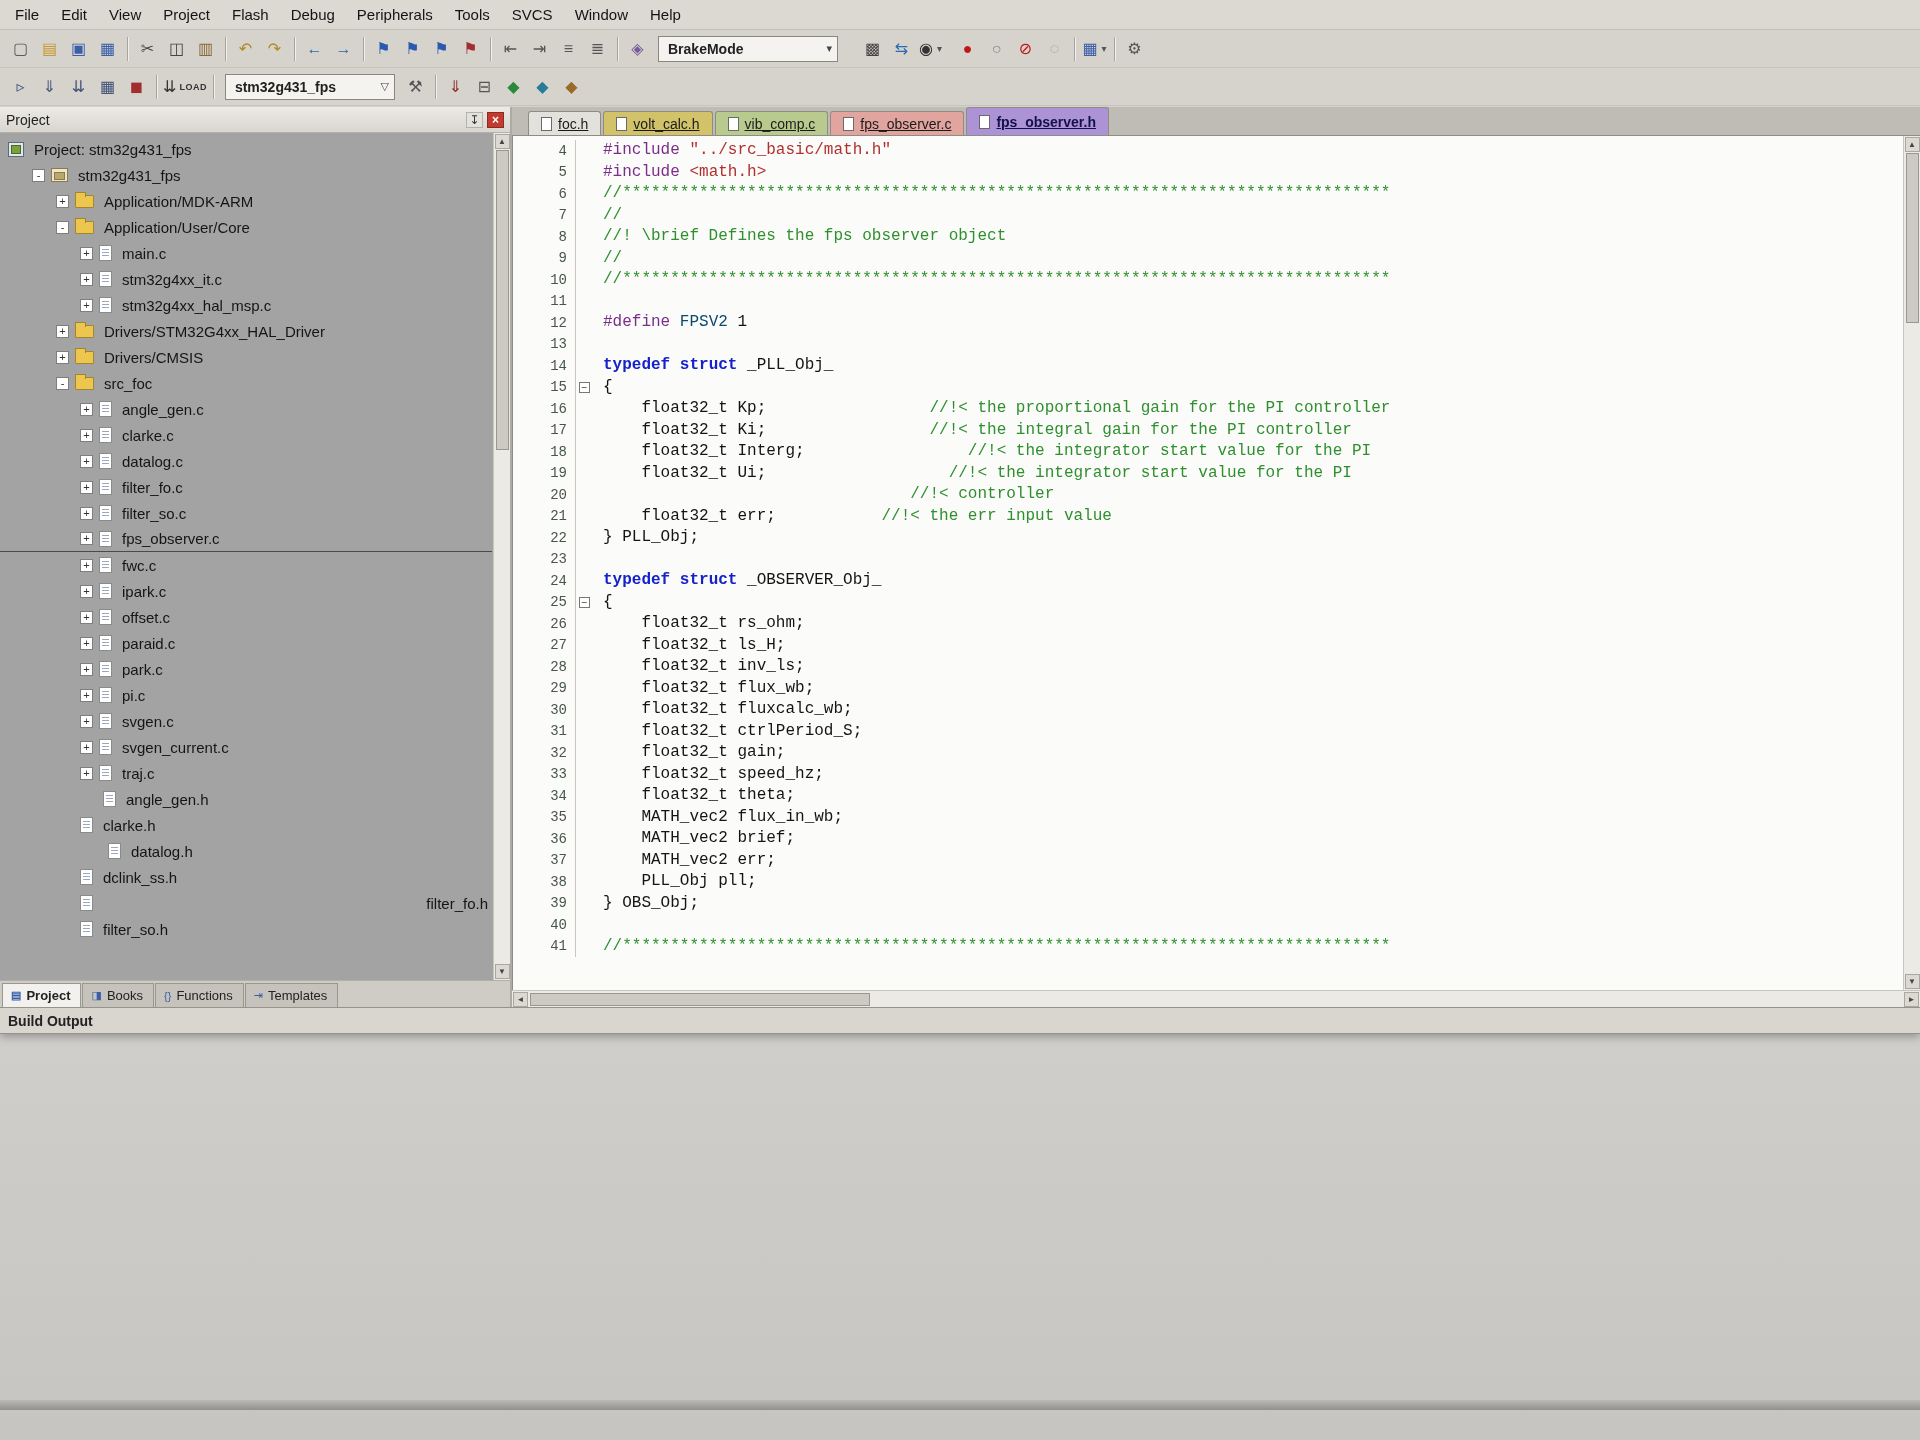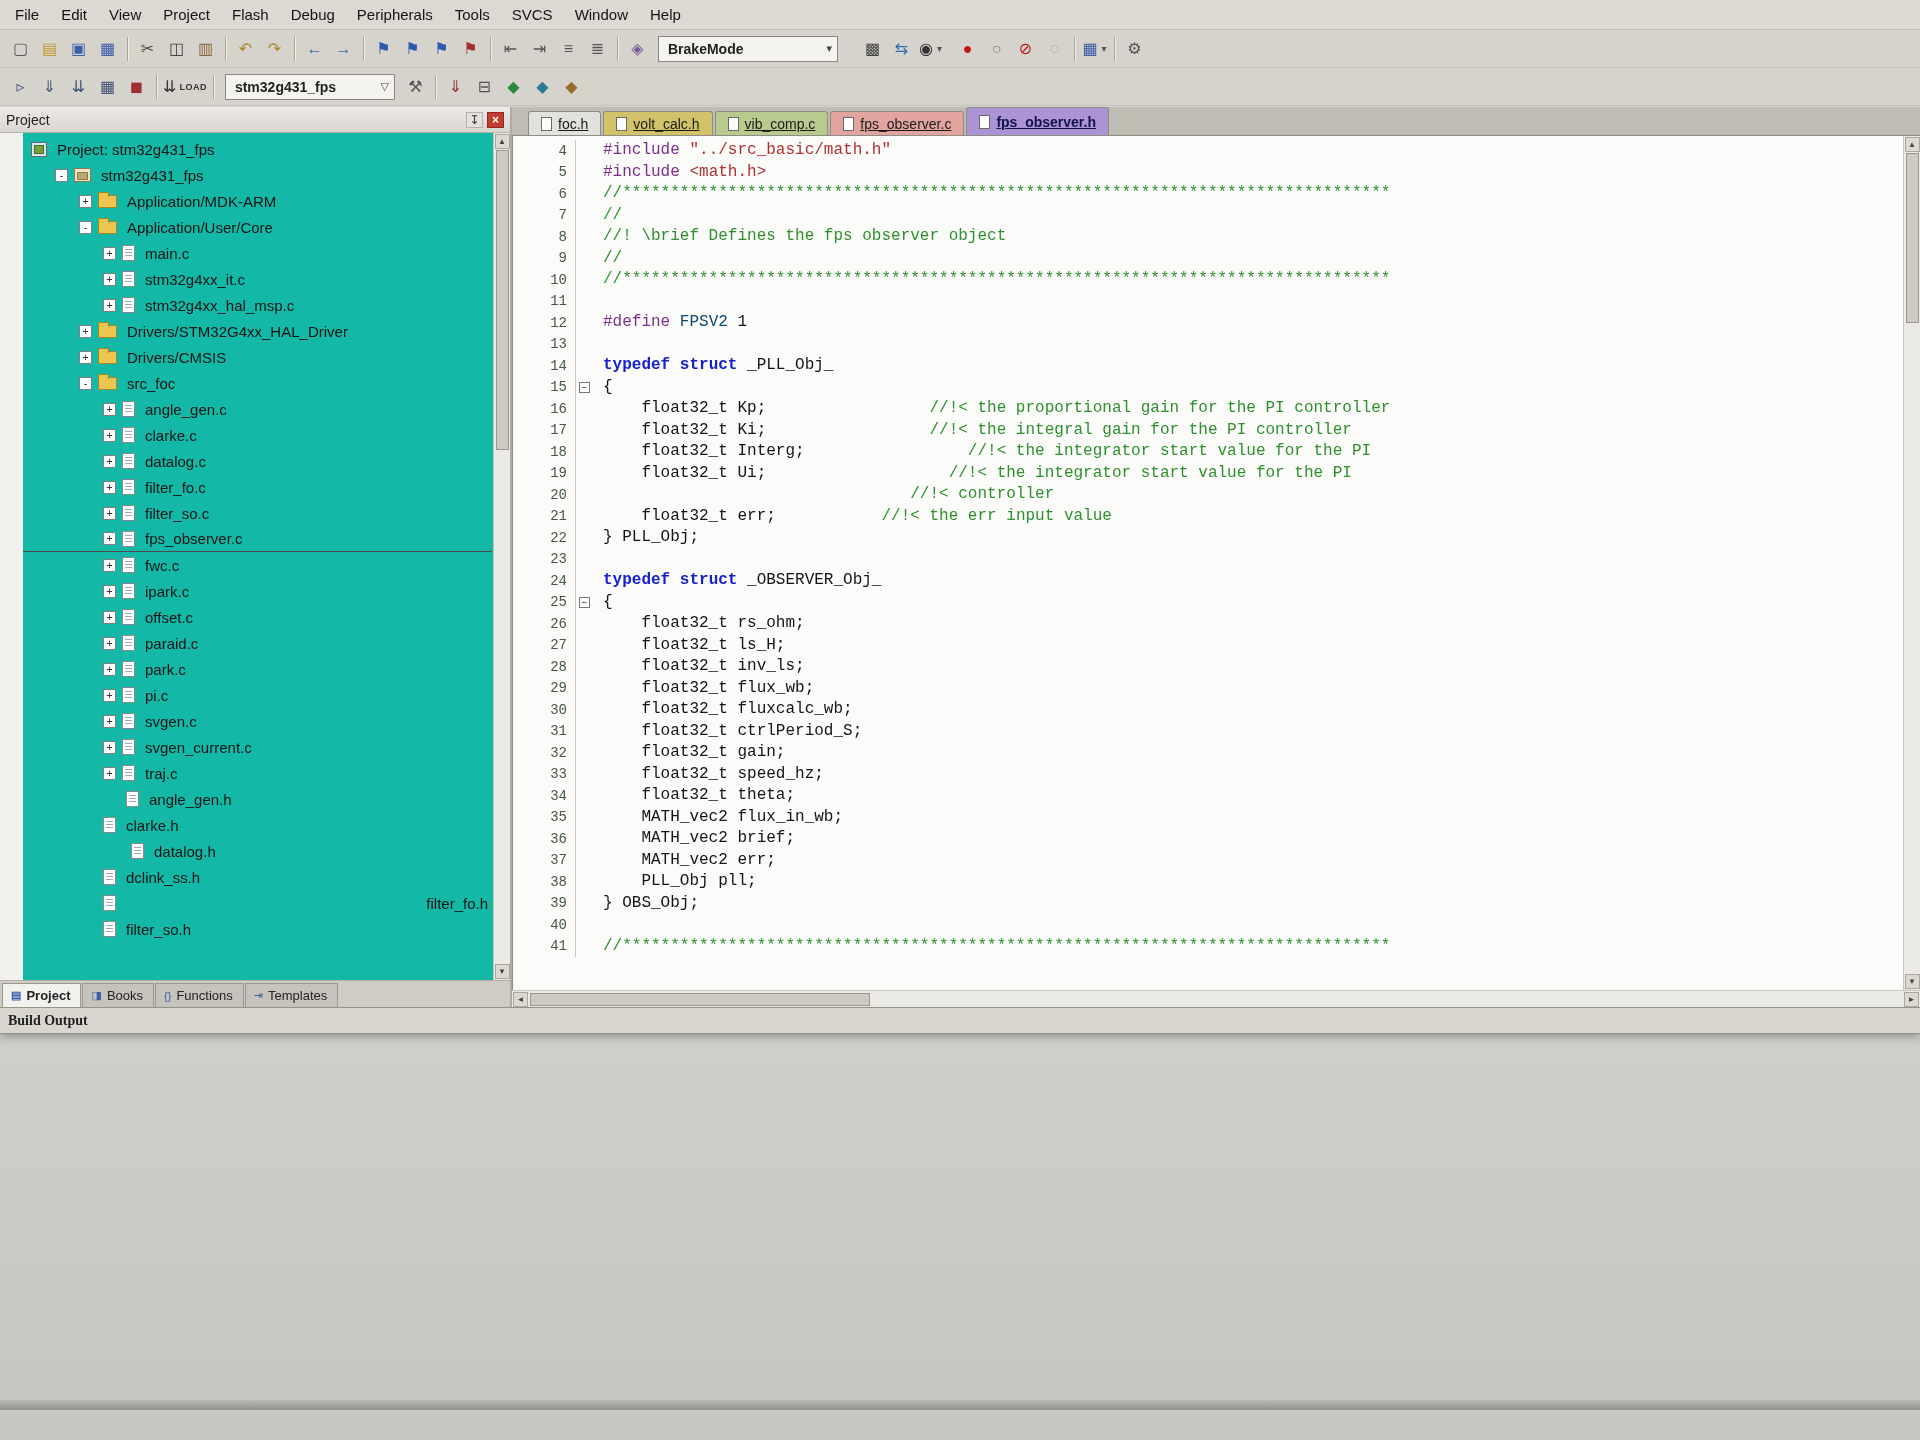--- a/index.html
+++ b/index.html
@@ -30,21 +30,21 @@
   .workspace{position:absolute;top:107px;left:0;right:0;bottom:26px;display:flex;}
 
   
   .left-panel{width:512px;flex:none;display:flex;flex-direction:column;background:#f2f1ee;border-right:2px solid #aeaba4;}
   .panel-header{height:26px;flex:none;display:flex;align-items:center;padding:0 6px;background:linear-gradient(#eceae5,#d9d6d0);border-bottom:1px solid #b5b2ab;font-size:14px;color:#222;}
   .ph-title{flex:1;}
   .ph-icons{display:flex;align-items:center;gap:4px;}
   .ph-ic{width:17px;height:16px;display:inline-flex;align-items:center;justify-content:center;font-size:12px;color:#333;border:1px solid #b5b2ab;background:#e4e2dd;}
   .ph-close{background:#c23b2e;color:#fff;border-color:#8f2a20;font-weight:bold;}
 
-  .tree{flex:1;position:relative;background:#14b8a6;overflow:hidden;margin-left:23px;}
+  .tree{flex:1;position:relative;background:#a3a3a3;overflow:hidden;}
   .tree-inner{position:absolute;top:3px;left:0;right:18px;bottom:0;}
   .tree-item{height:26px;display:flex;align-items:center;font-size:15px;color:#151515;white-space:nowrap;}
   .tree-item.hr{border-bottom:1px solid #4a4a4a;}
   .tree-item .label{padding:1px 4px;}
   .exp{width:13px;height:13px;flex:none;border:1px solid #7e7e7e;background:#fff;font-size:11px;line-height:10px;text-align:center;color:#333;margin-right:6px;}
   .ic{flex:none;margin-right:6px;position:relative;}
   .ic-folder{width:19px;height:13px;background:#ecc64f;border:1px solid #a3852a;border-radius:1px;}
   .ic-folder::before{content:"";position:absolute;top:-4px;left:-1px;width:9px;height:4px;background:#ecc64f;border:1px solid #a3852a;border-bottom:none;}
   .ic-file{width:13px;height:16px;background:#fff;border:1px solid #8a8a8a;}
   .ic-file::before{content:"";position:absolute;top:3px;left:2px;right:2px;height:1px;background:#9aa8bb;box-shadow:0 3px 0 #9aa8bb,0 6px 0 #9aa8bb;}
@@ -84,21 +84,21 @@
   .fold-box{width:11px;height:11px;border:1px solid #777;background:#fff;font-size:10px;line-height:9px;text-align:center;color:#333;}
   .src{font-family:"Liberation Mono",monospace;font-size:16px;line-height:21.5px;white-space:pre;padding-left:10px;color:#141414;}
   .tok-pl{color:#141414;}
   .tok-kw{color:#1522cc;font-weight:bold;}
   .tok-cm{color:#2f8f2f;}
   .tok-st{color:#b03030;}
   .tok-dir{color:#7b2d8b;}
   .tok-mac{color:#0c4a6e;}
 
   
-  .output-bar{position:absolute;left:0;right:0;bottom:0;height:26px;background:#d9d6d0;border-top:1px solid #96938b;display:flex;align-items:center;padding-left:8px;font-size:14px;font-weight:bold;color:#222;font-family:Liberation Serif, serif;}
+  .output-bar{position:absolute;left:0;right:0;bottom:0;height:26px;background:#d9d6d0;border-top:1px solid #96938b;display:flex;align-items:center;padding-left:8px;font-size:14px;font-weight:bold;color:#222;}
 </style>
 </head>
 <body>
 
 <div class="screen">
   <div class="app">
 
     <div class="menubar" id="menubar">
         <span class="menu-item">File</span>
         <span class="menu-item">Edit</span>

